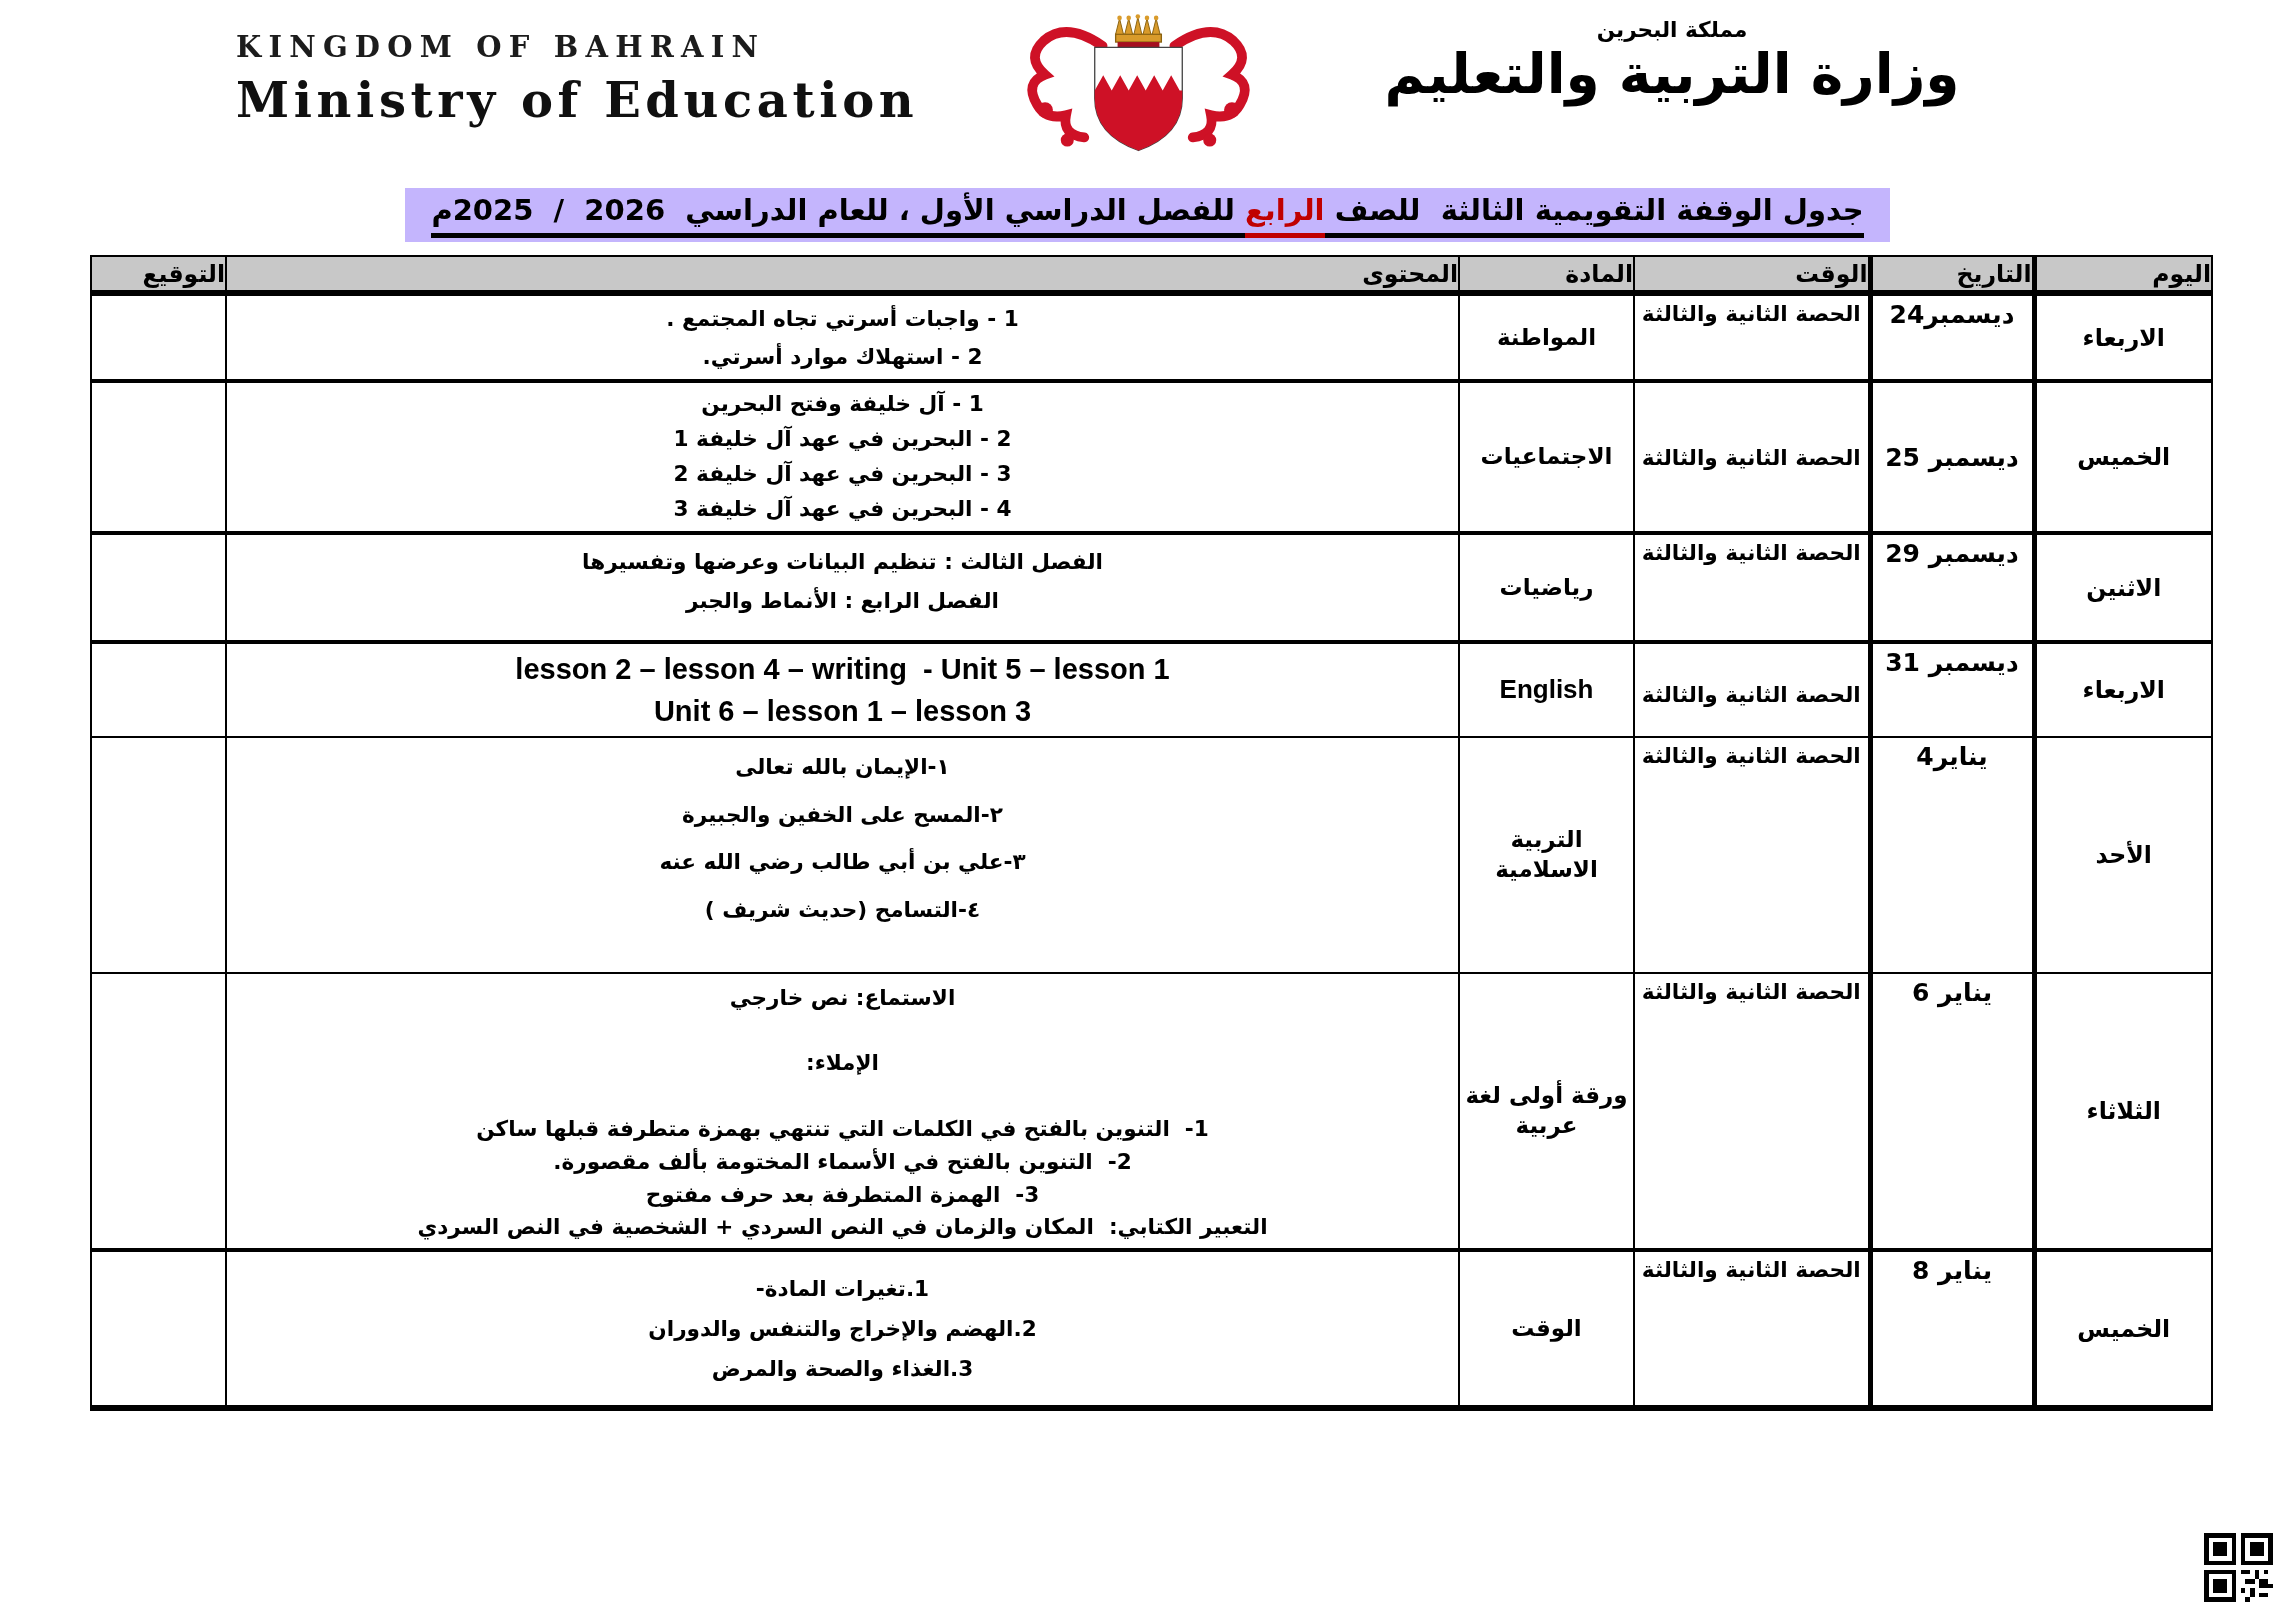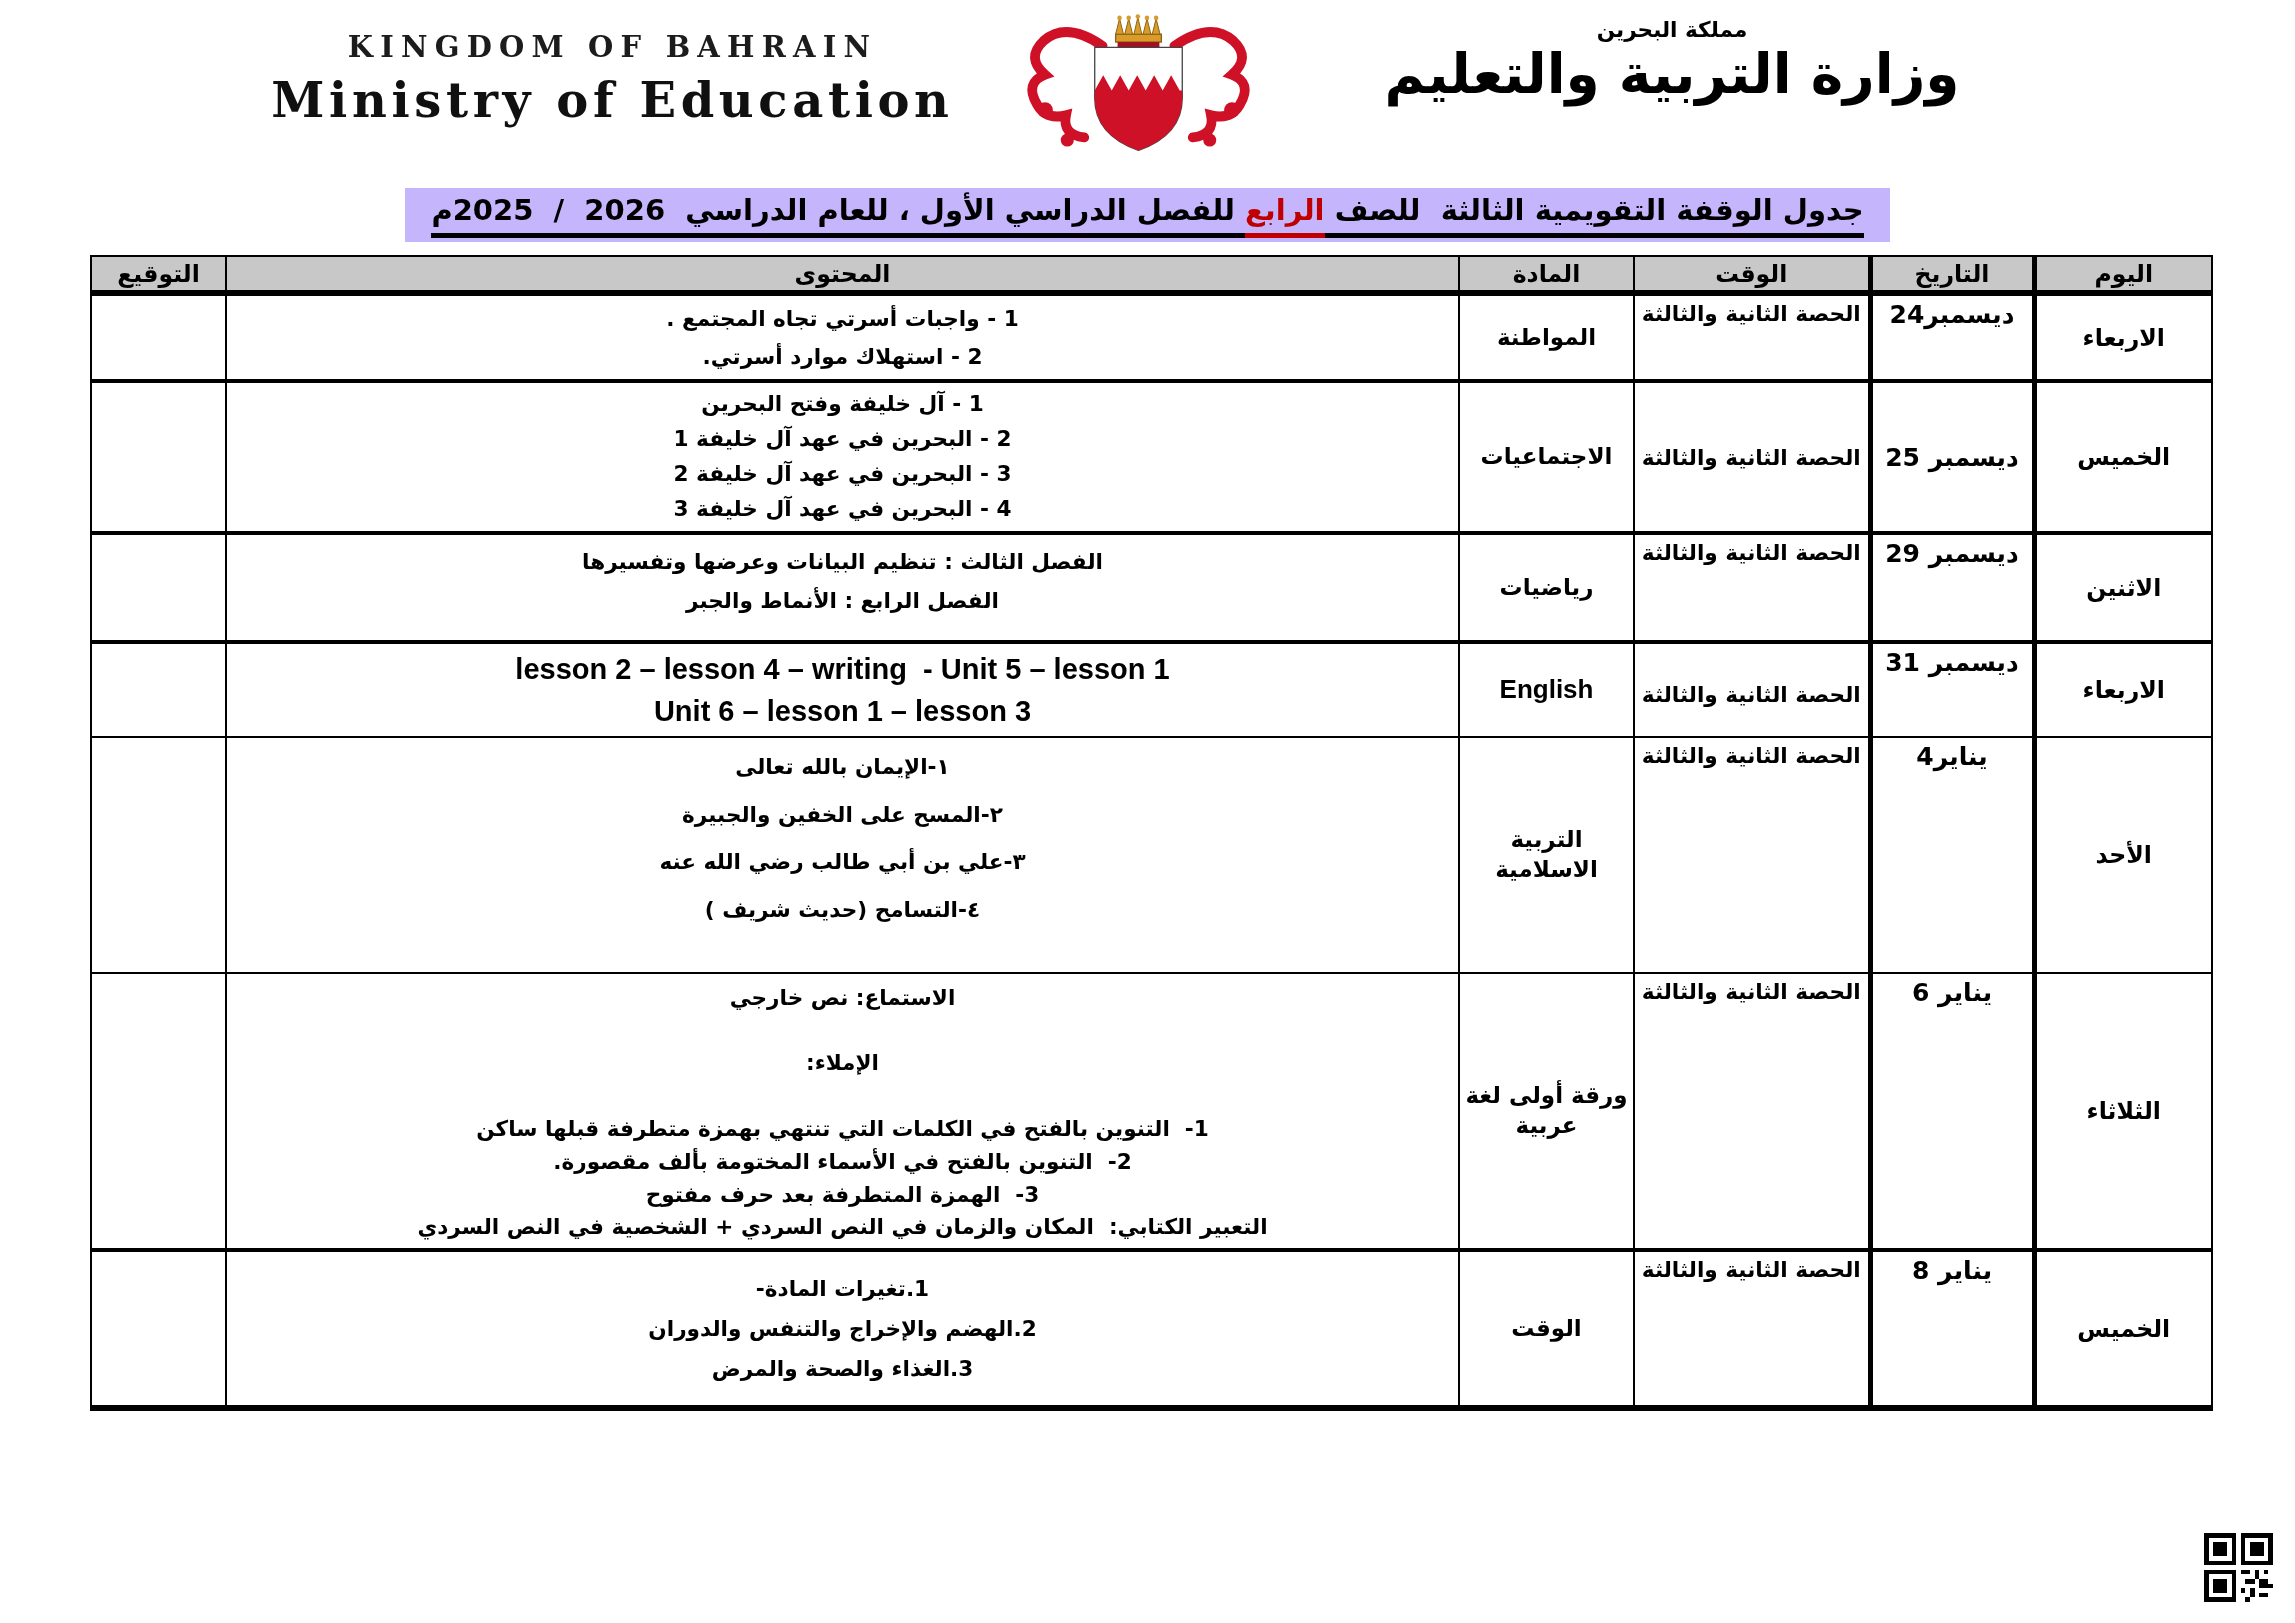--- a/index.html
+++ b/index.html
@@ -3,21 +3,21 @@
 <meta charset="utf-8">
 <style>
   * { margin:0; padding:0; box-sizing:border-box; }
   html,body { background:#ffffff; }
   body {
     width:2295px; height:1623px; position:relative;
     font-family:"DejaVu Sans", sans-serif; color:#000;
   }
 
   
-  .hdr-en { position:absolute; left:236px; top:30px; width:753px; text-align:center; }
+  .hdr-en { position:absolute; left:236px; top:30px; width:753px; text-align:left; }
   .kingdom-en { font-family:"DejaVu Serif", serif; font-weight:bold; font-size:29px; letter-spacing:7.2px; color:#1c1c1c; }
   .ministry-en { font-family:"DejaVu Serif", serif; font-weight:bold; font-size:48px; letter-spacing:4.6px; margin-top:7.9px; color:#101010; }
   .school-en { font-family:"Liberation Sans", sans-serif; font-weight:bold; font-size:26px; margin-top:13px; }
 
   .emblem { position:absolute; left:1011px; top:11.8px; }
 
   .hdr-ar { position:absolute; left:1273px; top:17px; width:798px; text-align:center; direction:rtl; }
   .kingdom-ar { font-size:21.6px; font-weight:bold; }
   .ministry-ar { font-size:55px; font-weight:bold; line-height:1.15; margin-top:1.3px; }
   .school-ar { font-size:27px; font-weight:bold; margin-top:5.2px; }
@@ -28,21 +28,21 @@
   .title-box span { padding-bottom:5.9px; border-bottom:5.2px solid #000; }
   .t-red { color:#c00000; border-bottom-color:#c00000 !important; }
 
   
   table.schedule {
     position:absolute; left:90px; top:255px; width:2120px;
     border-collapse:collapse; table-layout:fixed; direction:rtl;
     border:2.6px solid #000; border-bottom:6.5px solid #000;
   }
   .schedule th, .schedule td { border:2px solid #000; font-weight:bold; overflow:hidden; }
-  .schedule thead th { background:#c8c8c8; font-size:23.6px; height:37px; border-bottom:6.5px solid #000; text-align:center; vertical-align:middle; }
+  .schedule thead th { background:#c8c8c8; font-size:23.6px; height:37px; border-bottom:6.5px solid #000; text-align:right; vertical-align:middle; }
   td.c-date, th.c-date { border-left-width:5.2px; border-right-width:5.2px; }
 
   td.day      { font-size:23.6px; text-align:center; vertical-align:middle; }
   td.date     { font-size:25px; text-align:center; vertical-align:top; padding-top:3.9px; direction:ltr; }
   td.time     { font-size:21.6px; text-align:center; vertical-align:top; padding-top:5.2px; }
   td.subject  { font-size:23px; text-align:center; vertical-align:middle; white-space:pre-wrap; line-height:1.3; }
   td.content  { font-size:21.6px; text-align:center; vertical-align:middle; white-space:pre-wrap; line-height:1.75; padding:3.9px 13px; }
   td.sig      { }
 
   .v-top { vertical-align:top !important; }

